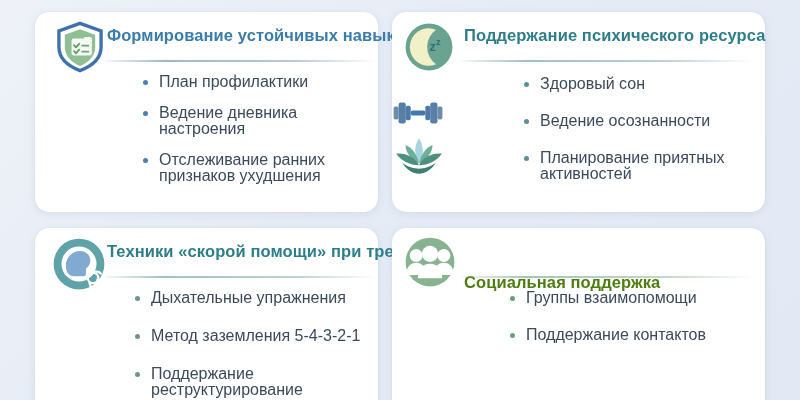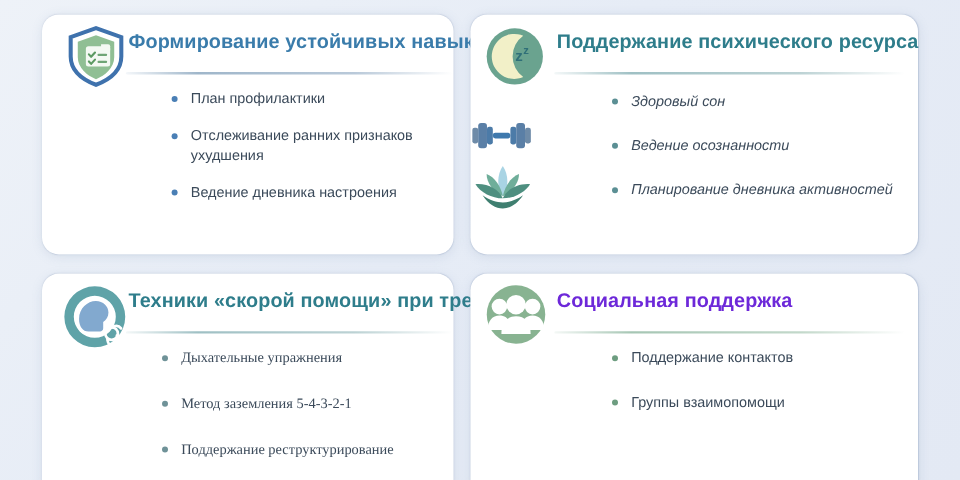--- a/index.html
+++ b/index.html
@@ -49,21 +49,21 @@
     left: 72px;
     top: 14px;
     font-size: 16.5px;
     font-weight: 600;
     letter-spacing: .1px;
     white-space: nowrap;
   }
   .card-1 .card-title { color: #3a7cab; }
   .card-2 .card-title { color: #2e7d8b; }
   .card-3 .card-title { color: #2e7d8b; }
-  .card-4 .card-title { color: #6d28d9; }
+  .card-4 .card-title { color: #4d7c0f; margin-top: 31px; }
 
   .title-rule {
     position: absolute;
     left: 70px;
     top: 48px;
     height: 2px;
     border-radius: 2px;
   }
   .card-1 .title-rule { width: 272px; background: linear-gradient(90deg, rgba(160,185,210,.12) 0%, #9fb6ca 22%, #b9c9d9 70%, rgba(200,215,230,0) 100%); }
   .card-2 .title-rule { width: 292px; background: linear-gradient(90deg, rgba(160,195,198,.12) 0%, #9fc0c4 22%, #bcd2d4 70%, rgba(200,222,224,0) 100%); }
@@ -76,43 +76,43 @@
     margin: 0;
     padding: 0;
     position: absolute;
     left: 108px;
     right: 14px;
     top: 62px;
   }
   ul.bullets li {
     position: relative;
     padding-left: 16px;
-    font-size: 12px;
+    font-size: 16px;
     line-height: 16px;
     color: #3b4a5a;
     margin-bottom: 15px;
   }
   ul.bullets li::before {
     content: "";
     position: absolute;
     left: 0;
     top: 6px;
     width: 5px;
     height: 5px;
     border-radius: 50%;
   }
   .card-1 ul.bullets li::before { background: #4a7fb5; }
   .card-2 ul.bullets li::before { background: #5b8f94; }
   .card-3 ul.bullets li::before { background: #6f9298; }
   .card-4 ul.bullets li::before { background: #6d9d80; }
 
-  .card-2 ul.bullets { left: 118px; top: 64px; font-style: italic; }
+  .card-2 ul.bullets { left: 132px; top: 64px; }
   .card-2 ul.bullets li { margin-bottom: 21px; }
   .card-3 ul.bullets { left: 100px; top: 62px; }
-  .card-3 ul.bullets li { margin-bottom: 22px; font-family: Liberation Serif, serif; }
+  .card-3 ul.bullets li { margin-bottom: 22px; }
   .card-4 ul.bullets { left: 118px; top: 62px; }
   .card-4 ul.bullets li { margin-bottom: 21px; }
 
   
   .head-icon {
     position: absolute;
     left: 18px;
     top: 8px;
     width: 54px;
     height: 54px;
@@ -148,22 +148,22 @@
             <path d="M25 37 l2.2 2.4 L31 35.2" stroke="#5c9a62" stroke-width="2.1" fill="none" stroke-linecap="round" stroke-linejoin="round"></path>
             <rect x="33.5" y="29.4" width="9.5" height="2.1" rx="1" fill="#6fa576"></rect>
             <rect x="33.5" y="36.4" width="9.5" height="2.1" rx="1" fill="#6fa576"></rect>
           </svg>
         </span>
         <div class="card-title">Формирование устойчивых навыков</div>
         <div class="title-rule"></div>
       </div>
       <ul class="bullets">
         <li>План профилактики</li>
+        <li>Ведение дневника настроения</li>
         <li>Отслеживание ранних признаков ухудшения</li>
-        <li>Ведение дневника настроения</li>
       </ul>
     </div>
   </div>
 
   <div class="card card-2">
     <div class="card-inner">
       <div class="card-head">
         <span class="head-icon">
           <svg viewBox="0 0 64 64">
             <circle cx="32" cy="32" r="30" fill="#6aa38f"></circle>
@@ -195,21 +195,21 @@
           <path d="M32 34 C41 30 48 21 48 12 C40 15 34 24 32 34 Z" fill="#6fae9a"></path>
           <path d="M32 36 C21 36 10 30 5 22 C17 21 28 27 32 36 Z" fill="#4e8f80"></path>
           <path d="M32 36 C43 36 54 30 59 22 C47 21 36 27 32 36 Z" fill="#4e8f80"></path>
           <path d="M12 33 C18 42 25 46 32 46 C39 46 46 42 52 33 C45 38 38 40 32 40 C26 40 19 38 12 33 Z" fill="#3f7f70"></path>
         </svg>
       </span>
 
       <ul class="bullets">
         <li>Здоровый сон</li>
         <li>Ведение осознанности</li>
-        <li>Планирование дневника активностей</li>
+        <li>Планирование приятных активностей</li>
       </ul>
     </div>
   </div>
 
   <div class="card card-3">
     <div class="card-inner">
       <div class="card-head">
         <span class="head-icon">
           <svg viewBox="0 0 64 64">
             <path d="M32 3 A29 29 0 1 0 32 61 A29 29 0 0 0 32 3 Z
@@ -246,19 +246,19 @@
             <circle cx="49" cy="24" r="8" fill="#ffffff"></circle>
             <path d="M37 48 C37 38 42 33 49 33 C56 33 61 38 61 48 Z" fill="#ffffff"></path>
             <circle cx="32" cy="22" r="10" fill="#ffffff"></circle>
             <path d="M17 52 C17 40 23 34 32 34 C41 34 47 40 47 52 Z" fill="#ffffff"></path>
           </svg>
         </span>
         <div class="card-title">Социальная поддержка</div>
         <div class="title-rule"></div>
       </div>
       <ul class="bullets">
+        <li>Группы взаимопомощи</li>
         <li>Поддержание контактов</li>
-        <li>Группы взаимопомощи</li>
       </ul>
     </div>
   </div>
 
 </div>
 
 </body></html>

